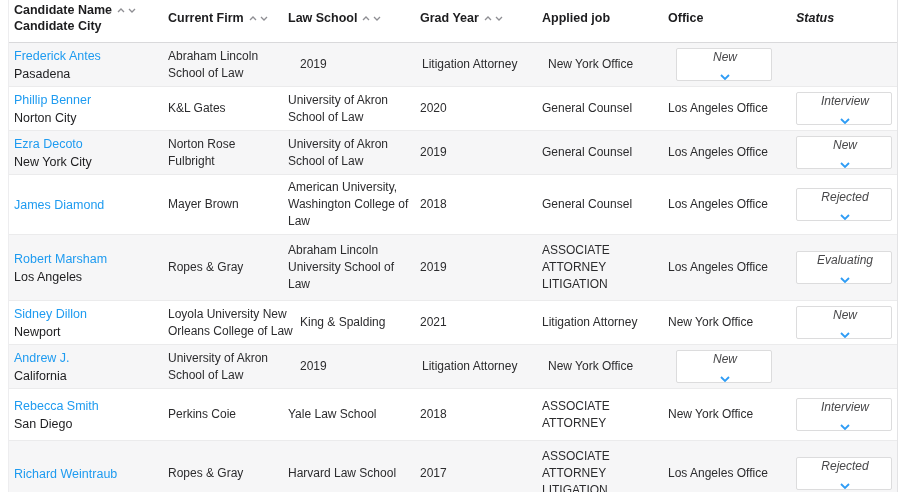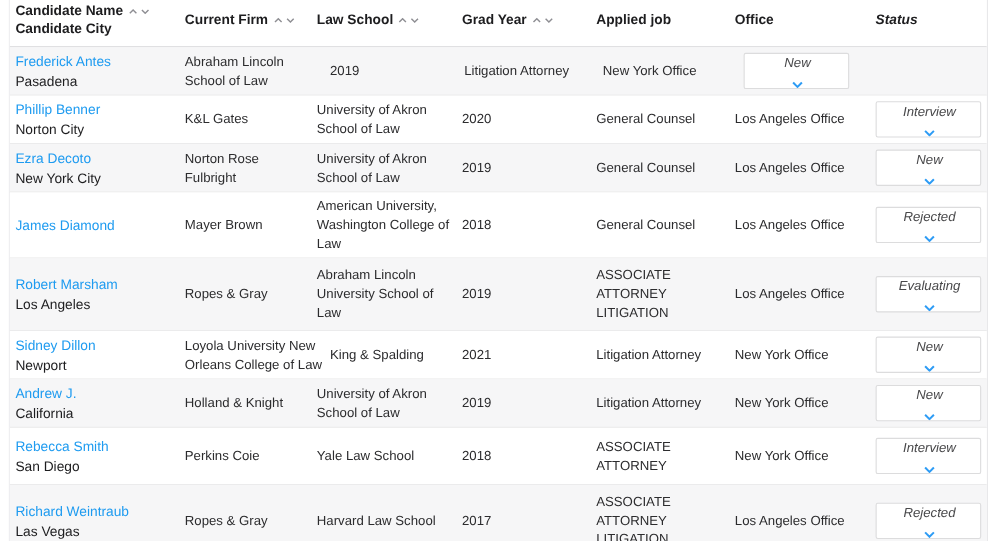--- a/index.html
+++ b/index.html
@@ -249,21 +249,20 @@
           </svg>
       </div>
     </div>
   </div>
 
   <div class="row shade rh-std">
     <div class="cell c-cand">
       <a class="name">Andrew J.</a>
       <div class="city">California</div>
     </div>
-    <div class="cell c-firm">Holland &amp; Knight</div>
     <div class="cell c-school">University of Akron School of Law</div>
     <div class="cell c-year">2019</div>
     <div class="cell c-job">Litigation Attorney</div>
     <div class="cell c-office">New York Office</div>
     <div class="cell c-status">
       <div class="dropdown">
         <span class="dd-label">New</span>
         <svg class="dd-chevron" width="10" height="6" viewBox="0 0 10 6">
             <polyline points="1,1 5,5 9,1" fill="none" stroke="#2e9cf5" stroke-width="1.8"></polyline>
           </svg>
@@ -287,21 +286,20 @@
         <svg class="dd-chevron" width="10" height="6" viewBox="0 0 10 6">
             <polyline points="1,1 5,5 9,1" fill="none" stroke="#2e9cf5" stroke-width="1.8"></polyline>
           </svg>
       </div>
     </div>
   </div>
 
   <div class="row shade rh-66">
     <div class="cell c-cand">
       <a class="name">Richard Weintraub</a>
-      <div class="city">Las Vegas</div>
     </div>
     <div class="cell c-firm">Ropes &amp; Gray</div>
     <div class="cell c-school">Harvard Law School</div>
     <div class="cell c-year">2017</div>
     <div class="cell c-job">ASSOCIATE ATTORNEY LITIGATION</div>
     <div class="cell c-office">Los Angeles Office</div>
     <div class="cell c-status">
       <div class="dropdown">
         <span class="dd-label">Rejected</span>
         <svg class="dd-chevron" width="10" height="6" viewBox="0 0 10 6">

